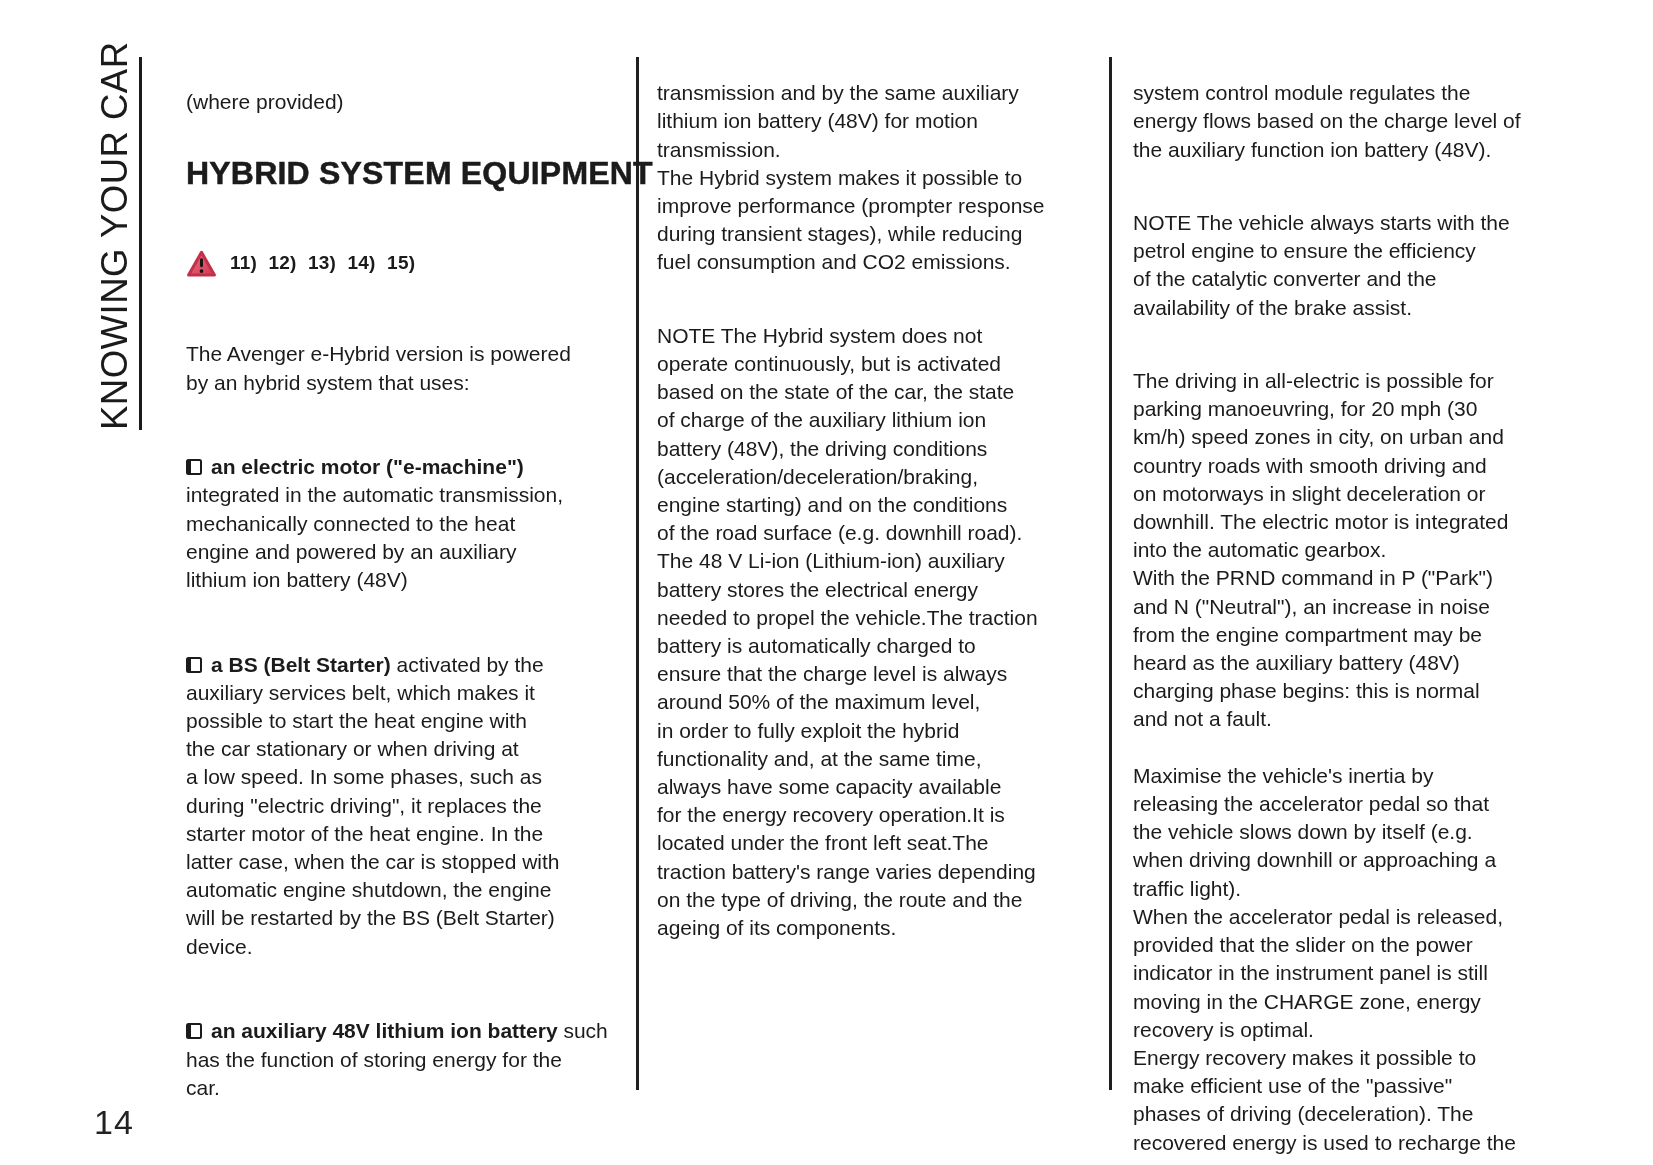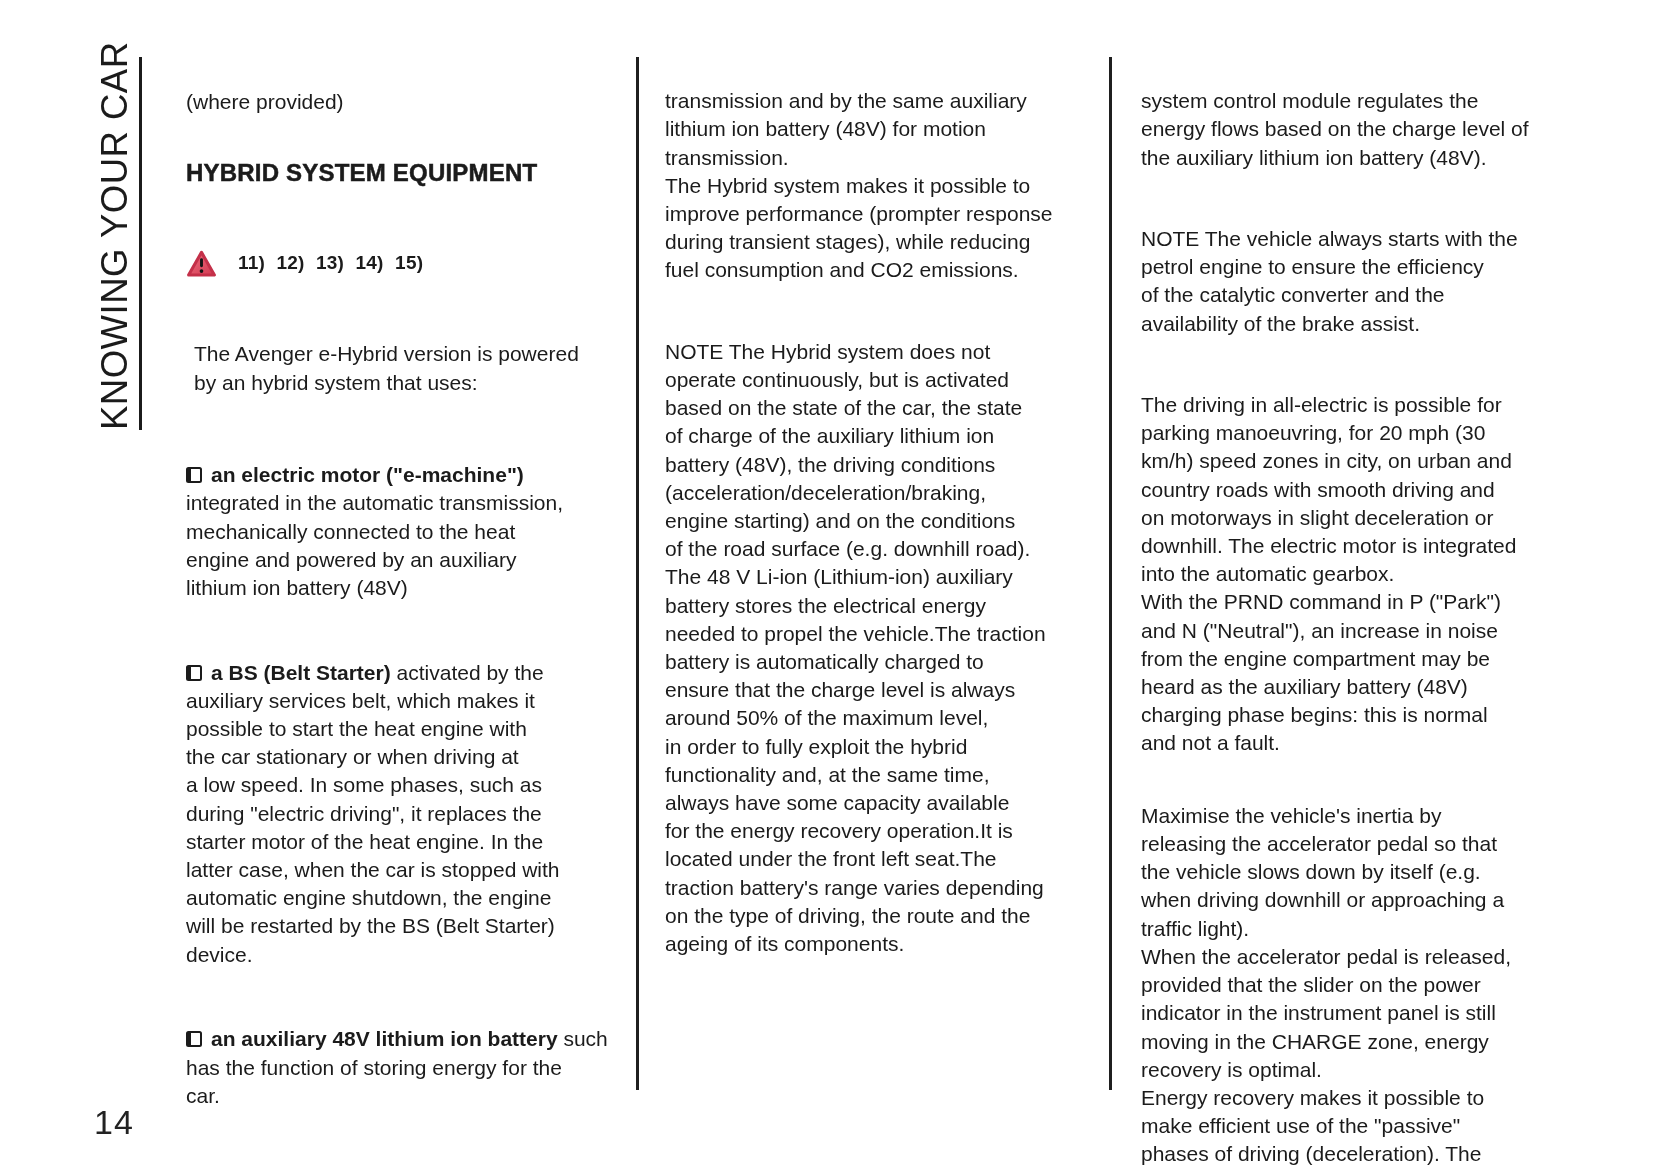--- a/index.html
+++ b/index.html
@@ -36,28 +36,28 @@
   .col.c3{left:1133px;top:51px;}
 
   .doc-title{
     font-size:34px;line-height:35px;font-weight:bold;
     letter-spacing:0.2px;-webkit-text-stroke:0.7px #1b1b1b;
     border-bottom:4.5px solid #1b1b1b;width:430px;
     white-space:pre-line;
   }
   .subtitle{margin-top:4px;}
   .h2{
-    font-size:24px;line-height:32px;font-weight:bold;margin-top:12px;
+    font-size:32px;line-height:32px;font-weight:bold;margin-top:12px;
     letter-spacing:0.2px;-webkit-text-stroke:0.5px #1b1b1b;white-space:nowrap;
   }
-  .refs-row{margin-top:3px;height:30px;display:flex;align-items:center;white-space:normal;gap:8px;}
+  .refs-row{margin-top:3px;height:30px;display:flex;align-items:center;white-space:normal;}
   .warn-svg{width:31px;height:29px;flex:0 0 auto;margin-right:13px;}
   .refs{font-size:19px;font-weight:bold;word-spacing:6px;letter-spacing:0.2px;}
 
-  .p{margin:8px;}
+  .p{margin:0;}
   .p.first{margin-top:6px;}
   .pgap{margin-top:17px;}
   .h3{font-weight:bold;margin-top:3px;}
   .h3.gap{margin-top:12px;}
 
   .bullet{margin:0;}
   .sq{
     display:inline-block;width:9px;height:12px;
     border:2.5px solid #1b1b1b;border-left-width:5.5px;border-radius:2.5px;
     margin-right:9px;position:relative;top:1px;
@@ -154,21 +154,21 @@
 for the energy recovery operation.It is
 located under the front left seat.The
 traction battery's range varies depending
 on the type of driving, the route and the
 ageing of its components.</div>
   </div>
 
   <div class="col c3">
     <div class="p">system control module regulates the
 energy flows based on the charge level of
-the auxiliary lithium ion battery (48V).</div>
+the auxiliary function ion battery (48V).</div>
     <div class="p pgap">NOTE The vehicle always starts with the
 petrol engine to ensure the efficiency
 of the catalytic converter and the
 availability of the brake assist.</div>
     <div class="p pgap">The driving in all-electric is possible for
 parking manoeuvring, for 20 mph (30
 km/h) speed zones in city, on urban and
 country roads with smooth driving and
 on motorways in slight deceleration or
 downhill. The electric motor is integrated

